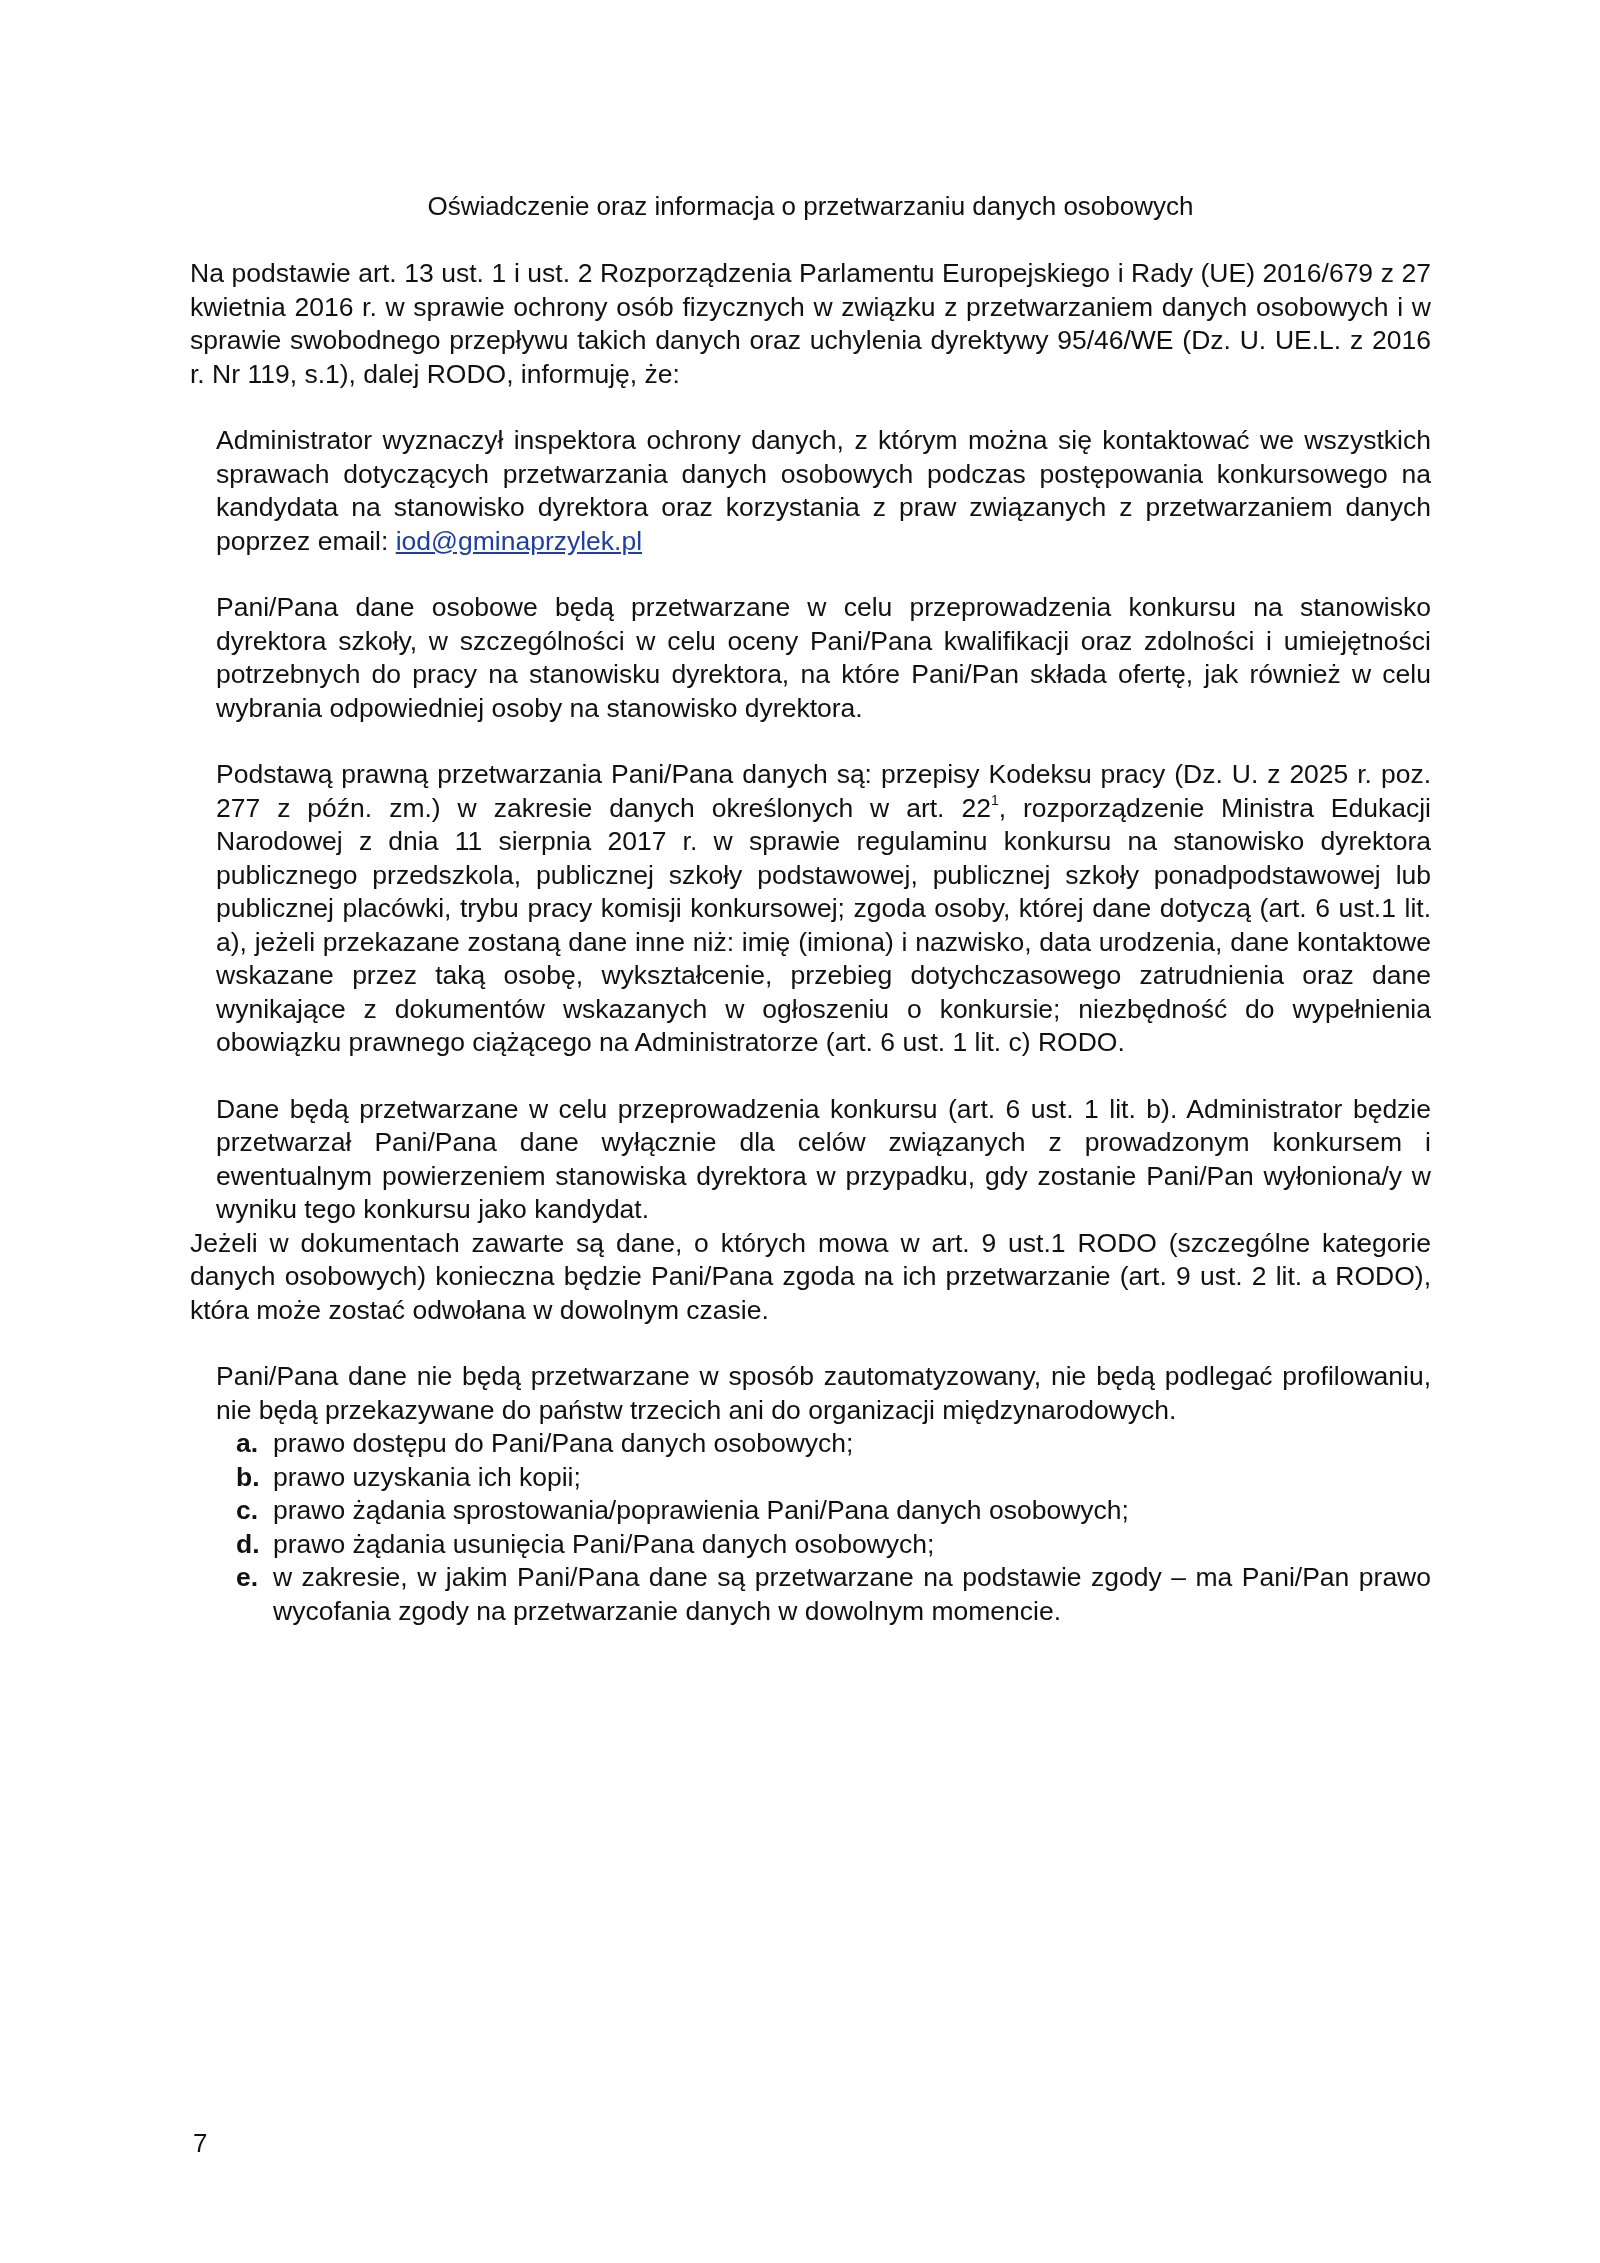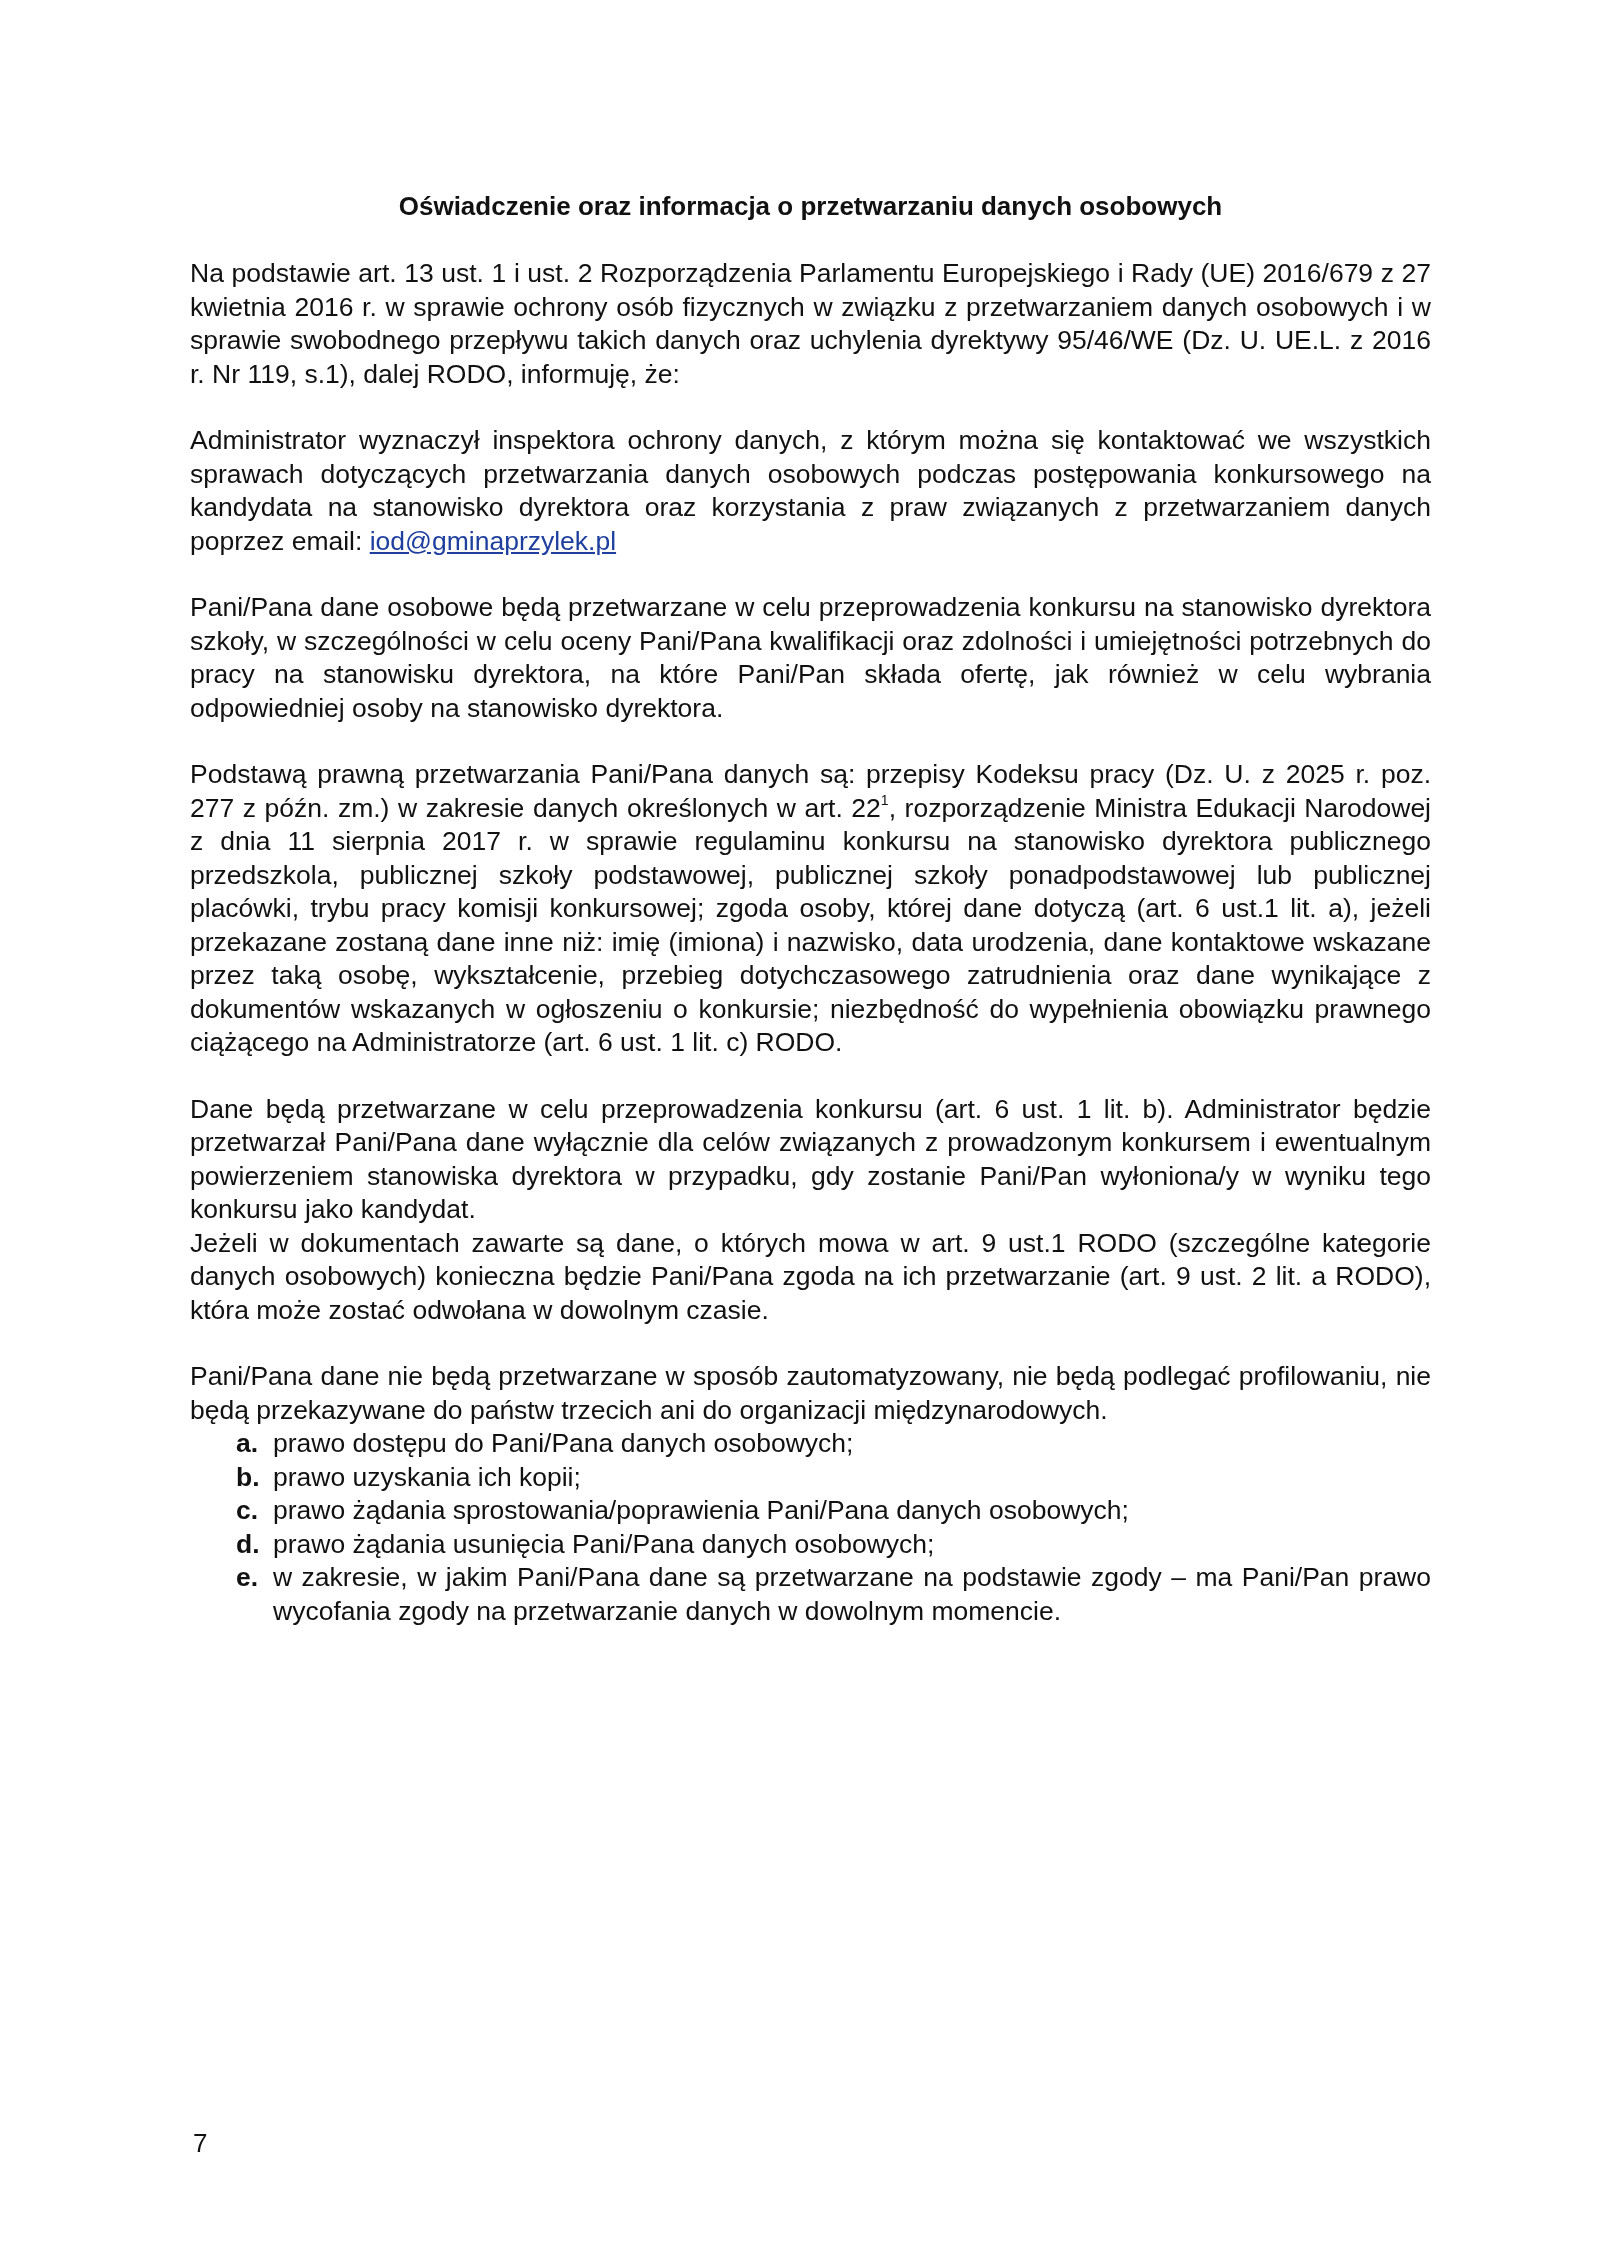--- a/index.html
+++ b/index.html
@@ -3,25 +3,25 @@
 <meta charset="utf-8">
 <style>
   html, body { margin: 0; padding: 0; background: #ffffff; }
   body { width: 1600px; height: 2263px; position: relative; overflow: hidden; }
   .page {
     position: absolute; left: 190px; top: 190px; width: 1241px;
     font-family: "Liberation Sans", sans-serif;
     font-size: 26.5px; line-height: 33.5px; color: #111111;
   }
   .title {
-    text-align: center; font-weight: bold; font-size: 26px;
+    text-align: center; font-weight: normal; font-size: 26px;
     margin: 0 0 34px 0; line-height: 33px;
   }
   p { margin: 0; text-align: justify; }
-  .gap { margin-top: 33px; }
+  .gap { margin-top: 33px; margin-left: 26px; }
   sup { font-size: 14px; line-height: 0; vertical-align: super; position: relative; top: -2px; }
   a.email { color: #1f3f9f; text-decoration: underline; }
   ol.rights { list-style: none; margin: 0; padding: 0 0 0 46px; }
   ol.rights li { display: flex; text-align: justify; }
   ol.rights .marker { font-weight: bold; width: 37px; flex: 0 0 37px; }
   ol.rights .text { flex: 1; text-align: justify; }
   .page-number {
     position: absolute; left: 193px; top: 2128px;
     font-family: "Liberation Sans", sans-serif; font-size: 26px; color: #111;
   }

